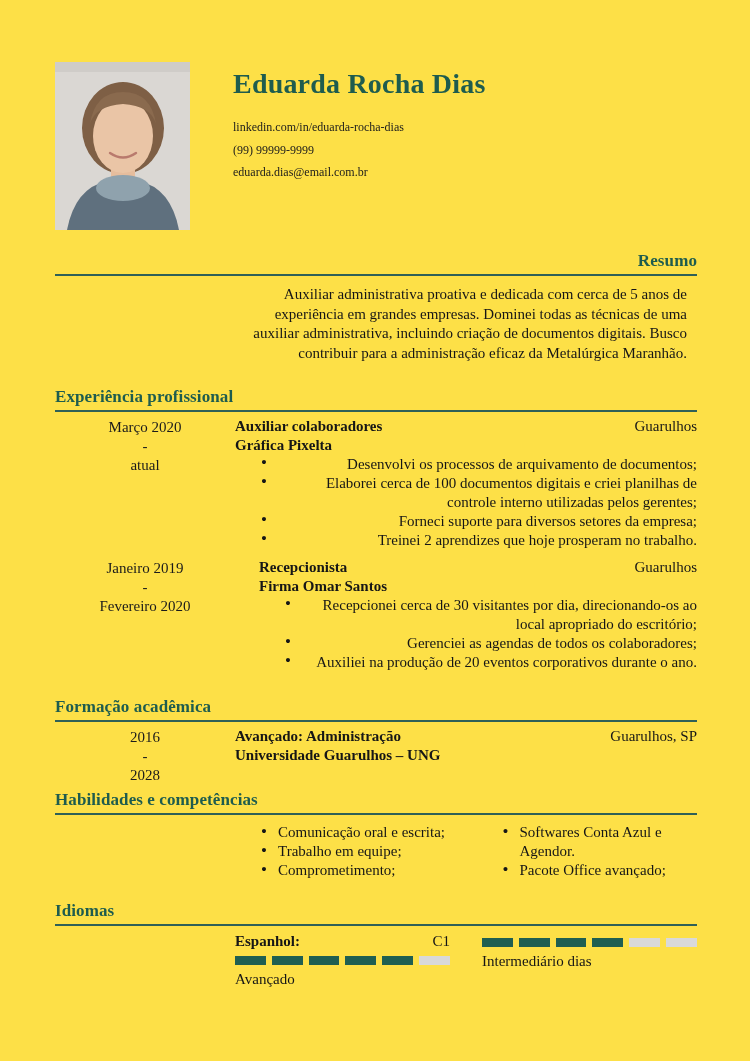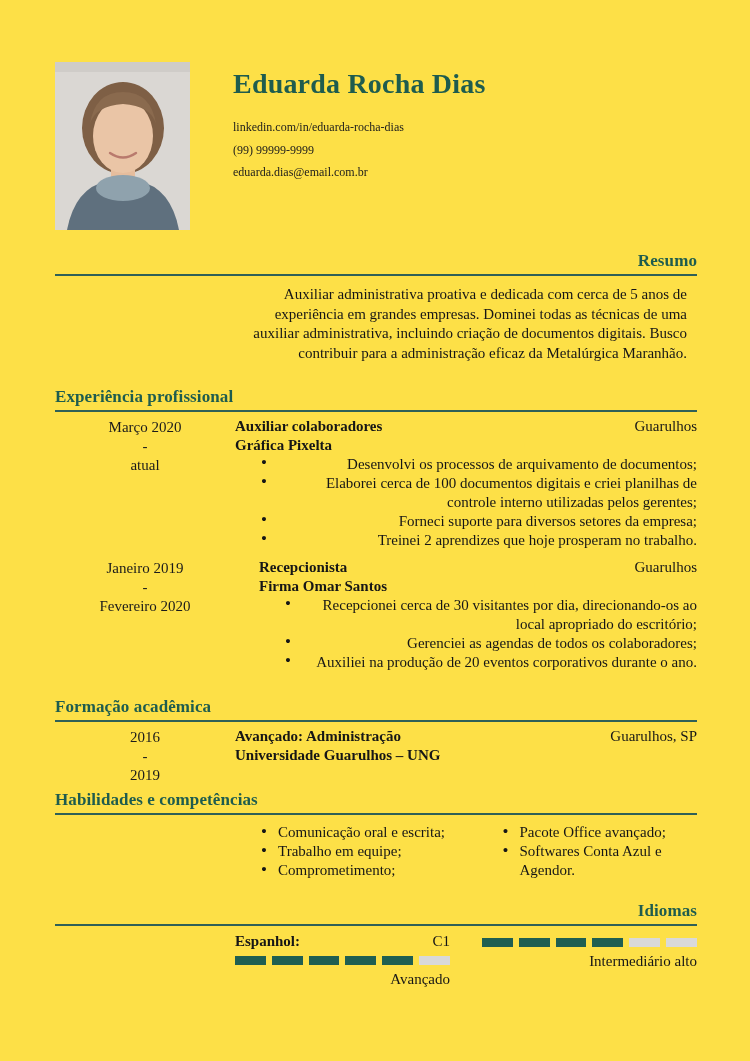--- a/index.html
+++ b/index.html
@@ -36,21 +36,21 @@
     letter-spacing: 0.2px;
   }
   .contact-line { font-size: 12px; line-height: 22.5px; color: #1b1b1b; }
 
   
   section { margin-top: 24px; }
   section.sec-resumo { margin-top: 21px; text-align: right; }
   section.sec-exp { }
   section.sec-form { margin-top: 25px; }
   section.sec-hab { margin-top: 5px; }
-  section.sec-idi { margin-top: 21px; text-align: right; }
+  section.sec-idi { margin-top: 21px; }
   section.sec-info { margin-top: 19px; }
 
   .sec-h {
     font-size: 17px;
     font-weight: bold;
     color: #1e5c4e;
     margin: 0;
     padding-bottom: 3px;
     border-bottom: 2px solid #2f6057;
     letter-spacing: 0.1px;
@@ -190,21 +190,21 @@
       </div>
     </div>
   </section>
 
   <section class="sec-form">
     <h2 class="sec-h">Formação acadêmica</h2>
     <div class="row entry">
       <div class="col-label dates">
         <div>2016</div>
         <div>-</div>
-        <div>2019</div>
+        <div>2028</div>
       </div>
       <div class="col-content">
         <div class="entry-head">
           <span class="bold">Avançado: Administração</span>
           <span>Guarulhos, SP</span>
         </div>
         <div class="entry-sub">Universidade Guarulhos – UNG</div>
       </div>
     </div>
   </section>
@@ -214,22 +214,22 @@
     <div class="row">
       <div class="col-label"></div>
       <div class="col-content">
         <div class="skills">
           <ul class="blist">
             <li>Comunicação oral e escrita;</li>
             <li>Trabalho em equipe;</li>
             <li>Comprometimento;</li>
           </ul>
           <ul class="blist">
+            <li>Softwares Conta Azul e Agendor.</li>
             <li>Pacote Office avançado;</li>
-            <li>Softwares Conta Azul e Agendor.</li>
           </ul>
         </div>
       </div>
     </div>
   </section>
 
   <section class="sec-idi">
     <h2 class="sec-h">Idiomas</h2>
     <div class="row">
       <div class="col-label"></div>
@@ -252,21 +252,21 @@
           </div>
           <div class="lang">
             <div class="bar">
                 <span class="bar-seg filled"></span>
                 <span class="bar-seg filled"></span>
                 <span class="bar-seg filled"></span>
                 <span class="bar-seg filled"></span>
                 <span class="bar-seg"></span>
                 <span class="bar-seg"></span>
               </div>
-            <div class="lang-label">Intermediário alto</div>
+            <div class="lang-label">Intermediário dias</div>
           </div>
         </div>
       </div>
     </div>
   </section>
 
 
 </div>
 
 </body></html>

